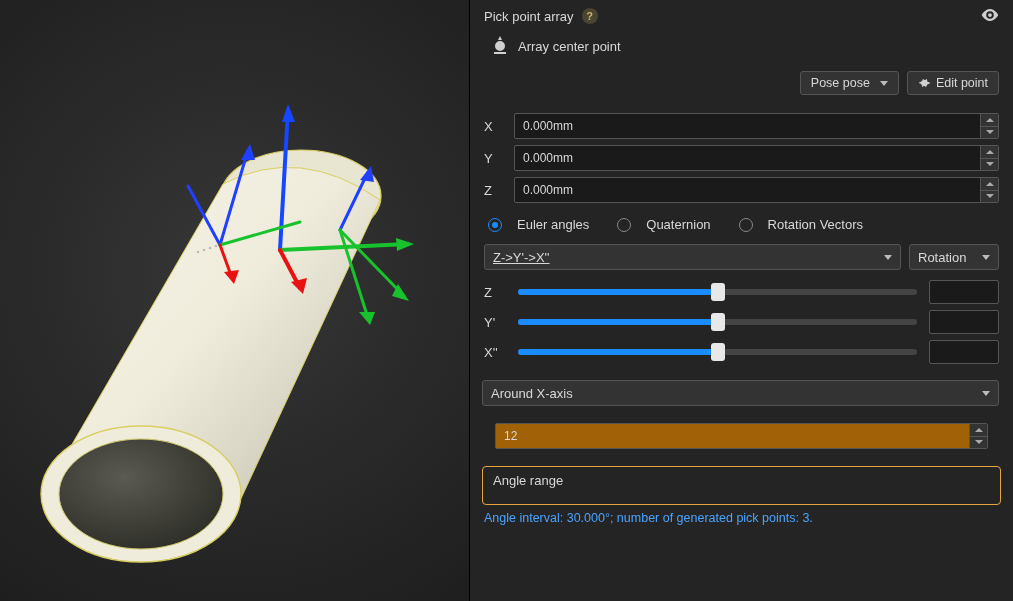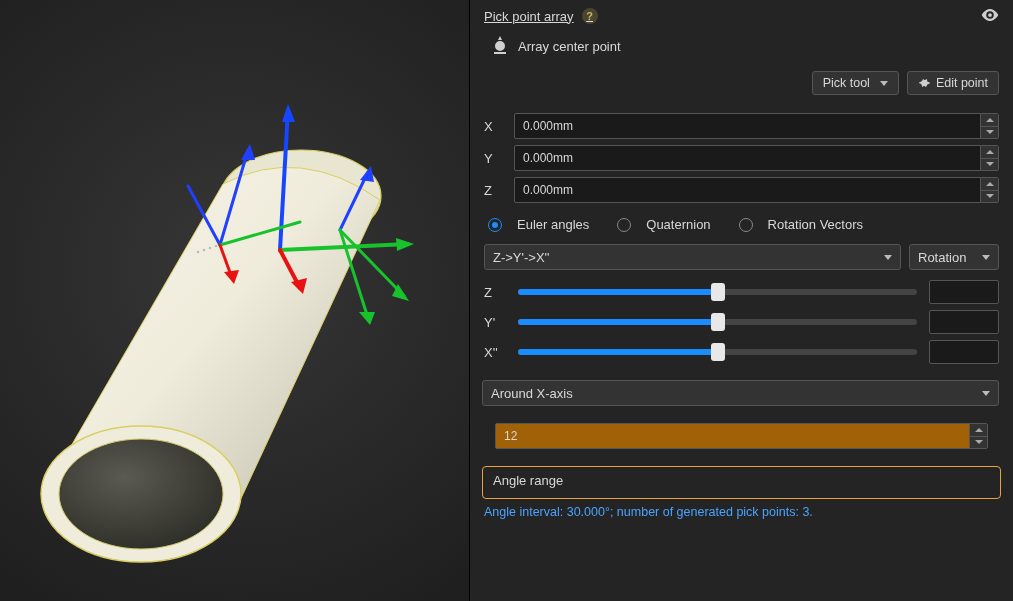--- a/index.html
+++ b/index.html
@@ -1,21 +1,21 @@
 <!DOCTYPE html>
 <html><head>
 <meta charset="utf-8">
 <style>
   * { box-sizing: border-box; margin: 0; padding: 0; font-family: "Segoe UI", Arial, sans-serif; }
   body { background:#1e1e1e; color:#d8d8d8; width:1013px; height:601px; overflow:hidden; font-size:13px; }
   .app { display:flex; width:100%; height:100%; }
   .viewport { width:469px; height:601px; background: radial-gradient(circle at 50% 45%, #373737 0%, #2b2b2b 45%, #1e1e1e 100%); position:relative; flex:0 0 469px; }
   .viewport svg { position:absolute; inset:0; }
   .panel { flex:1; background:#242424; display:flex; flex-direction:column; height:601px; overflow:hidden; border-left:1px solid #000; }
-  .hdr { display:flex; align-items:center; gap:8px; padding:8px 14px 6px 14px;text-decoration:underline; }
+  .hdr { display:flex; align-items:center; gap:8px; padding:8px 14px 6px 14px; }
   .hdr .title { font-size:13px; color:#d8d8d8; }
   .help { width:16px; height:16px; border-radius:50%; background:#4a4530; color:#c9b66a; font-size:11px; display:flex; align-items:center; justify-content:center; font-weight:bold; }
   .eye { margin-left:auto; color:#cfcfcf; }
   .subhdr { display:flex; align-items:center; gap:10px; padding:6px 14px 8px 22px; }
   .subhdr svg { fill:#cfcfcf; }
   .tools-row { display:flex; justify-content:flex-end; gap:8px; padding:6px 14px 10px 14px; }
   .btn { background:#333333; border:1px solid #555; color:#d8d8d8; padding:4px 10px; border-radius:3px; font-size:12.5px; display:flex; align-items:center; gap:6px; cursor:pointer; }
   .btn.split::after { content:""; border-left:4px solid transparent; border-right:4px solid transparent; border-top:5px solid #bbb; margin-left:4px; }
   .section { padding:2px 14px; }
   .coord-row { display:flex; align-items:center; gap:10px; margin:6px 0; }
@@ -28,21 +28,21 @@
   .spinner div::before { content:""; border-left:4px solid transparent; border-right:4px solid transparent; }
   .spinner div:first-child::before { border-bottom:4px solid #aaa; }
   .spinner div:last-child::before { border-top:4px solid #aaa; }
   .radio-row { display:flex; align-items:center; gap:28px; padding:8px 0 8px 4px; }
   .radio { display:flex; align-items:center; gap:15px; cursor:pointer; }
   .radio .dot { width:14px; height:14px; border-radius:50%; border:1.5px solid #888; position:relative; }
   .radio.checked .dot { border-color:#1a8cff; }
   .radio.checked .dot::after { content:""; position:absolute; inset:3px; border-radius:50%; background:#1a8cff; }
   .combo-row { display:flex; gap:8px; margin:4px 0 10px 0; }
   .combo { background:#333; border:1px solid #555; border-radius:3px; height:26px; display:flex; align-items:center; padding:0 8px; color:#d8d8d8; cursor:pointer; position:relative; }
-  .combo.flex { flex:1; }
+  .combo.flex { flex:1;text-decoration:underline; }
   .combo::after { content:""; border-left:4px solid transparent; border-right:4px solid transparent; border-top:5px solid #bbb; margin-left:auto; }
   .slider-row { display:flex; align-items:center; gap:12px; margin:6px 0; }
   .slider-label { width:22px; color:#d8d8d8; }
   .slider { flex:1; height:18px; position:relative; display:flex; align-items:center; }
   .slider .track-bg { position:absolute; height:6px; width:100%; background:#444; border-radius:3px; }
   .slider .track-fill { position:absolute; height:6px; left:0; width:50%; background:#1a8cff; border-radius:3px; }
   .slider .thumb { position:absolute; width:14px; height:18px; background:#e8e8e8; border-radius:3px; left:calc(50% - 7px); }
   .slider-val { width:70px; }
   .slider-val .num-input { height:24px; }
   .slider-val input { text-align:right; padding-right:6px; }
@@ -139,21 +139,21 @@
         <svg width="16" height="18" viewBox="0 0 16 18">
             <path d="M8 0l2 4h-4zM3 10a5 5 0 1110 0 5 5 0 01-10 0z" fill="#cfcfcf"></path>
             <rect x="2" y="16" width="12" height="2" fill="#cfcfcf"></rect>
           </svg>
       </span>
       <span>Array center point</span>
     </div>
 
     <div class="tools-row">
       <div class="btn split">
-          <span>Pick tool</span>
+          <span>Pose pose</span>
         </div>
       <div class="btn">
         <svg width="12" height="12" viewBox="0 0 12 12">
             <path d="M6 3a3 3 0 100 6 3 3 0 000-6zM11 7l1-1-1-1-1 .3A4 4 0 009 4l.3-1-1-1-1 1a4 4 0 00-1 0l-1-1-1 1 .3 1A4 4 0 003 5l-1-.3-1 1 1 1 1-.3A4 4 0 004 8l-.3 1 1 1 1-1a4 4 0 001 0l1 1 1-1L9 8a4 4 0 001-1z" fill="#cfcfcf"></path>
           </svg>
         <span>Edit point</span>
       </div>
     </div>
 
     <div class="section darker-input">
@@ -264,18 +264,18 @@
       <div class="num-input">
         <input value="12" style="">
         <div class="spinner">
             <div></div>
             <div></div>
           </div>
       </div>
     </div>
 
     <div class="highlight-box">
-      <span class="label" style="display:block;margin-bottom:0;">Angle range</span>
+      <span class="label" style="display:block;margin-bottom:6px;">Angle range</span>
     </div>
 
     <div class="info-line">Angle interval: 30.000°; number of generated pick points: 3.</div>
   </div>
 </div>
 
 </body></html>

